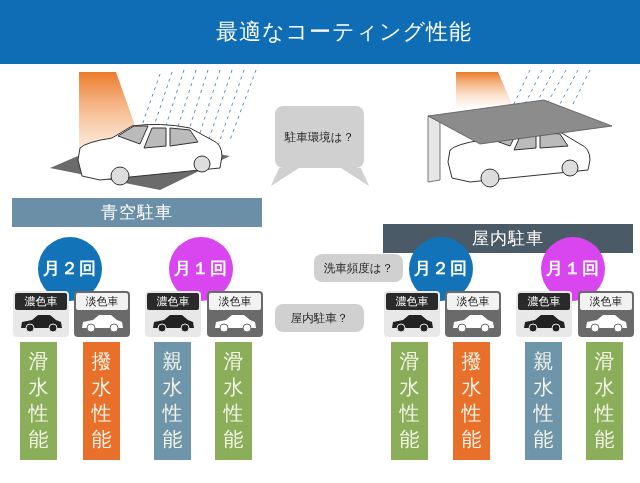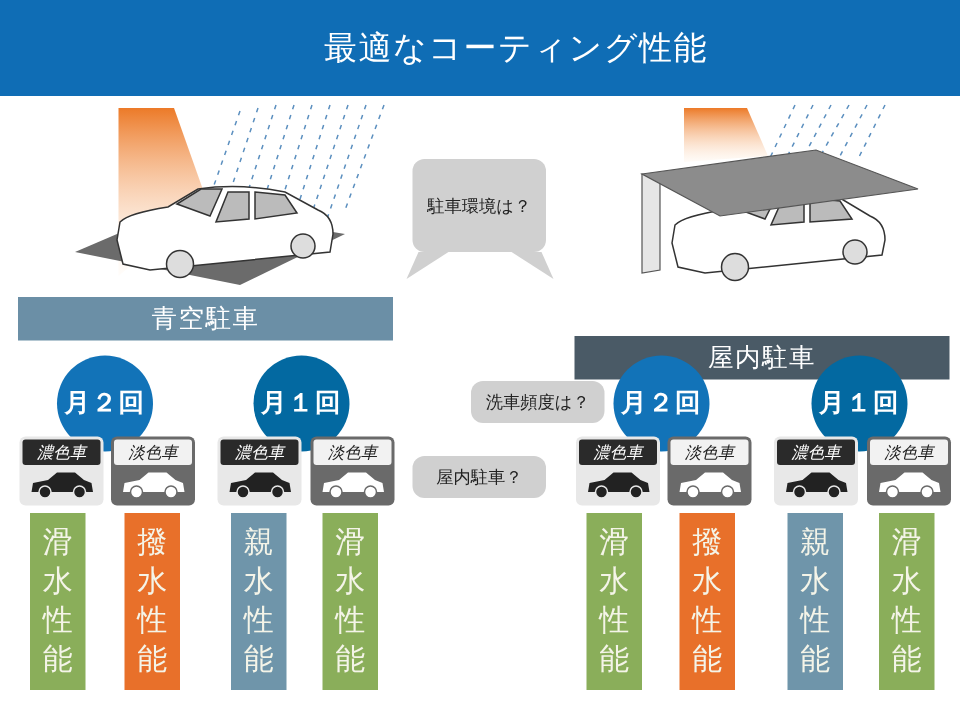--- a/index.html
+++ b/index.html
@@ -33,25 +33,25 @@
   .bubble.q3 { left:275px; top:304px; width:89px; height:28px; }
   .tails { position:absolute; left:265px; top:160px; }
 
   .freq {
     position:absolute; width:64px; height:64px; border-radius:50%;
     color:#fff; font-weight:bold; font-size:17px;
     display:flex; align-items:flex-start; justify-content:center;
     padding-top:20px; box-sizing:border-box; letter-spacing:1px;
   }
   .freq.twice { background:#1273b8; }
-  .freq.once { background:#0369a1; }
+  .freq.once { background:#d946ef; }
 
   .carbox {
     position:absolute; top:291px; width:56px; height:46px;
-    border-radius:4px; overflow:hidden; box-sizing:border-box;font-style:italic;
+    border-radius:4px; overflow:hidden; box-sizing:border-box;
   }
   .carbox .lbl {
     height:17px; display:flex; align-items:center; justify-content:center;
     font-size:11px; margin:2px 2px 0 2px; border-radius:2px;
   }
   .carbox.dark { background:#e8e8e8; }
   .carbox.dark .lbl { background:#2a2a2a; color:#fff; }
   .carbox.light { background:#6a6a6a; }
   .carbox.light .lbl { background:#f2f2f2; color:#222; }
   .carbox svg { display:block; margin:2px auto 0 auto; }

